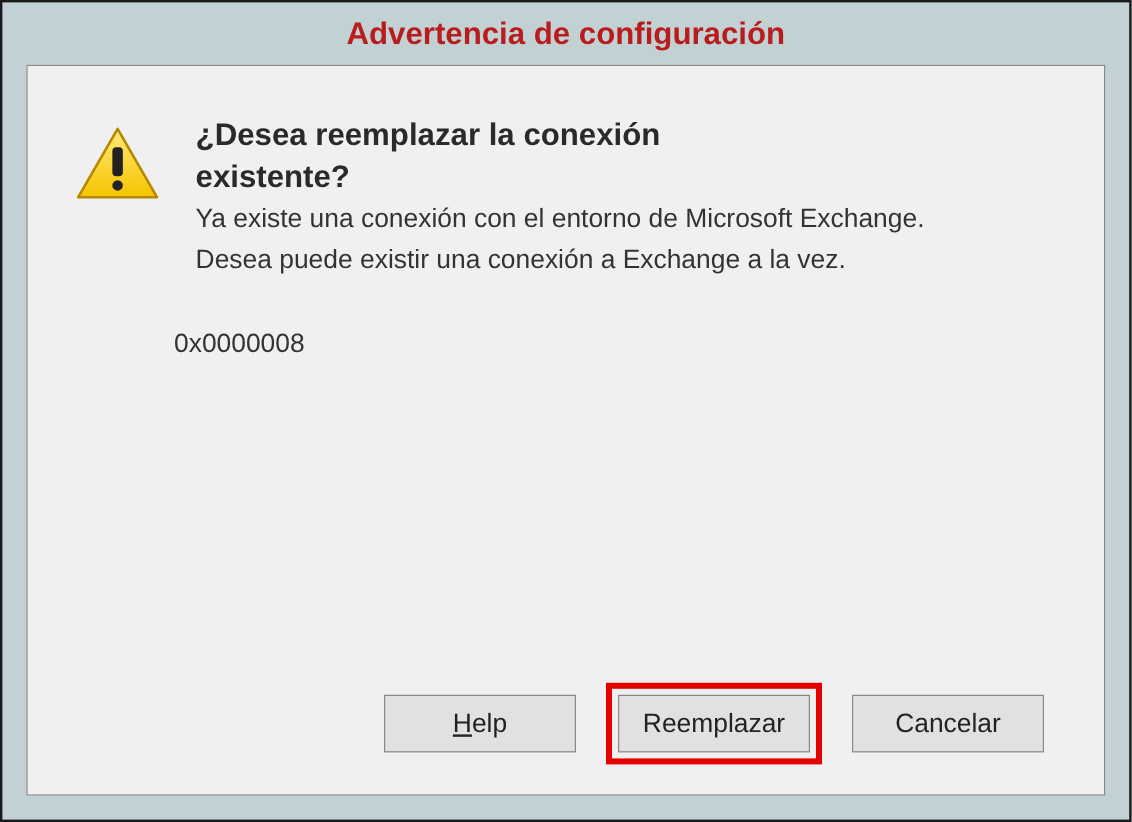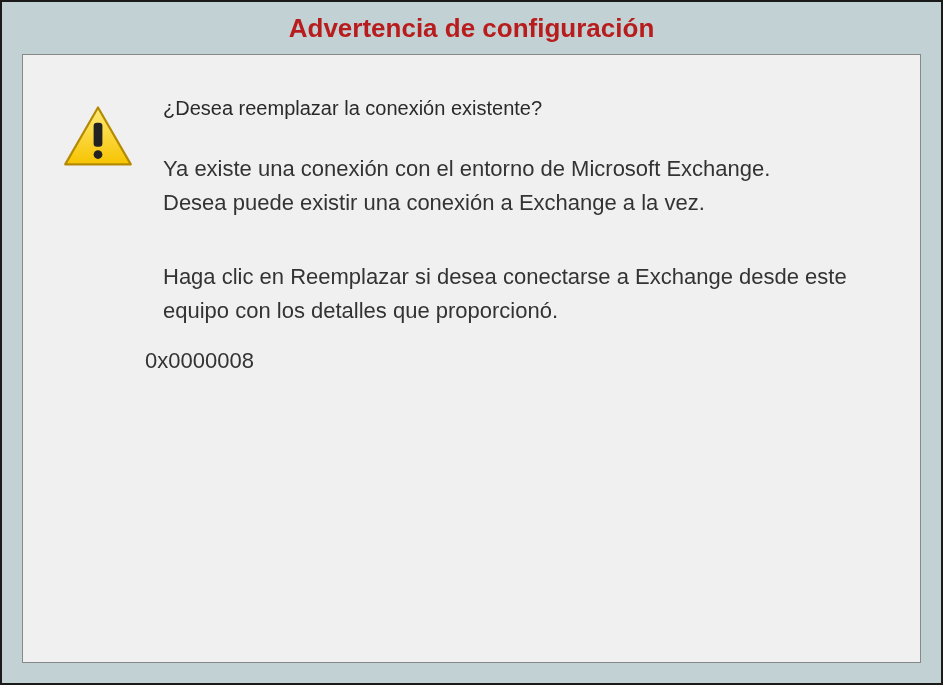--- a/index.html
+++ b/index.html
@@ -37,25 +37,25 @@
     }
     .icon-col {
       flex: 0 0 70px;
       padding-top: 10px;
     }
     .warning-icon {
       width: 70px; height: 64px;
     }
     .text-col { flex: 1; }
     .heading {
-      font-size: 20px;
+      font-size: 26px;
       color: #2a2a2a;
       line-height: 1.35;
-      margin-bottom: 30px;
       max-width: 520px;
+      font-weight: bold;
     }
     .body-text {
       font-size: 22px;
       color: #333;
       line-height: 1.55;
       margin-bottom: 0;
     }
     .para1 { max-width: 620px; margin-bottom: 40px; }
     .para2 { max-width: 730px; margin-bottom: 20px; }
     .error-row {
@@ -109,22 +109,34 @@
           </linearGradient>
         </defs>
         <polygon points="32,2 62,54 2,54" fill="url(#g)" stroke="#b58a00" stroke-width="2" stroke-linejoin="round"></polygon>
         <rect x="28" y="16" width="8" height="22" rx="3" fill="#222"></rect>
         <circle cx="32" cy="45" r="4" fill="#222"></circle>
       </svg>
     </div>
     <div class="text-col">
       <div class="heading">¿Desea reemplazar la conexión existente?</div>
       <div class="body-text para1">Ya existe una conexión con el entorno de Microsoft Exchange. Desea puede existir una conexión a Exchange a la vez.</div>
-      <div class="body-text para2">Haga clic en Reemplazar si desea conectarse a Exchange desde este equipo con los detalles que proporcionó.</div>
       <div class="error-row">
         <span class="error-code">0x0000008</span>
       </div>
     </div>
   </div>
 
   <div class="spacer"></div>
 
+  <div class="button-row">
+    <div class="btn-wrap">
+      <button class="dlg-btn">
+        <span class="uline">H</span><span id="help-rest">elp</span>
+      </button>
+    </div>
+    <div class="btn-wrap highlight">
+      <button class="dlg-btn">Reemplazar</button>
+    </div>
+    <div class="btn-wrap">
+      <button class="dlg-btn">Cancelar</button>
+    </div>
+  </div>
 </div>
 
 </body></html>

